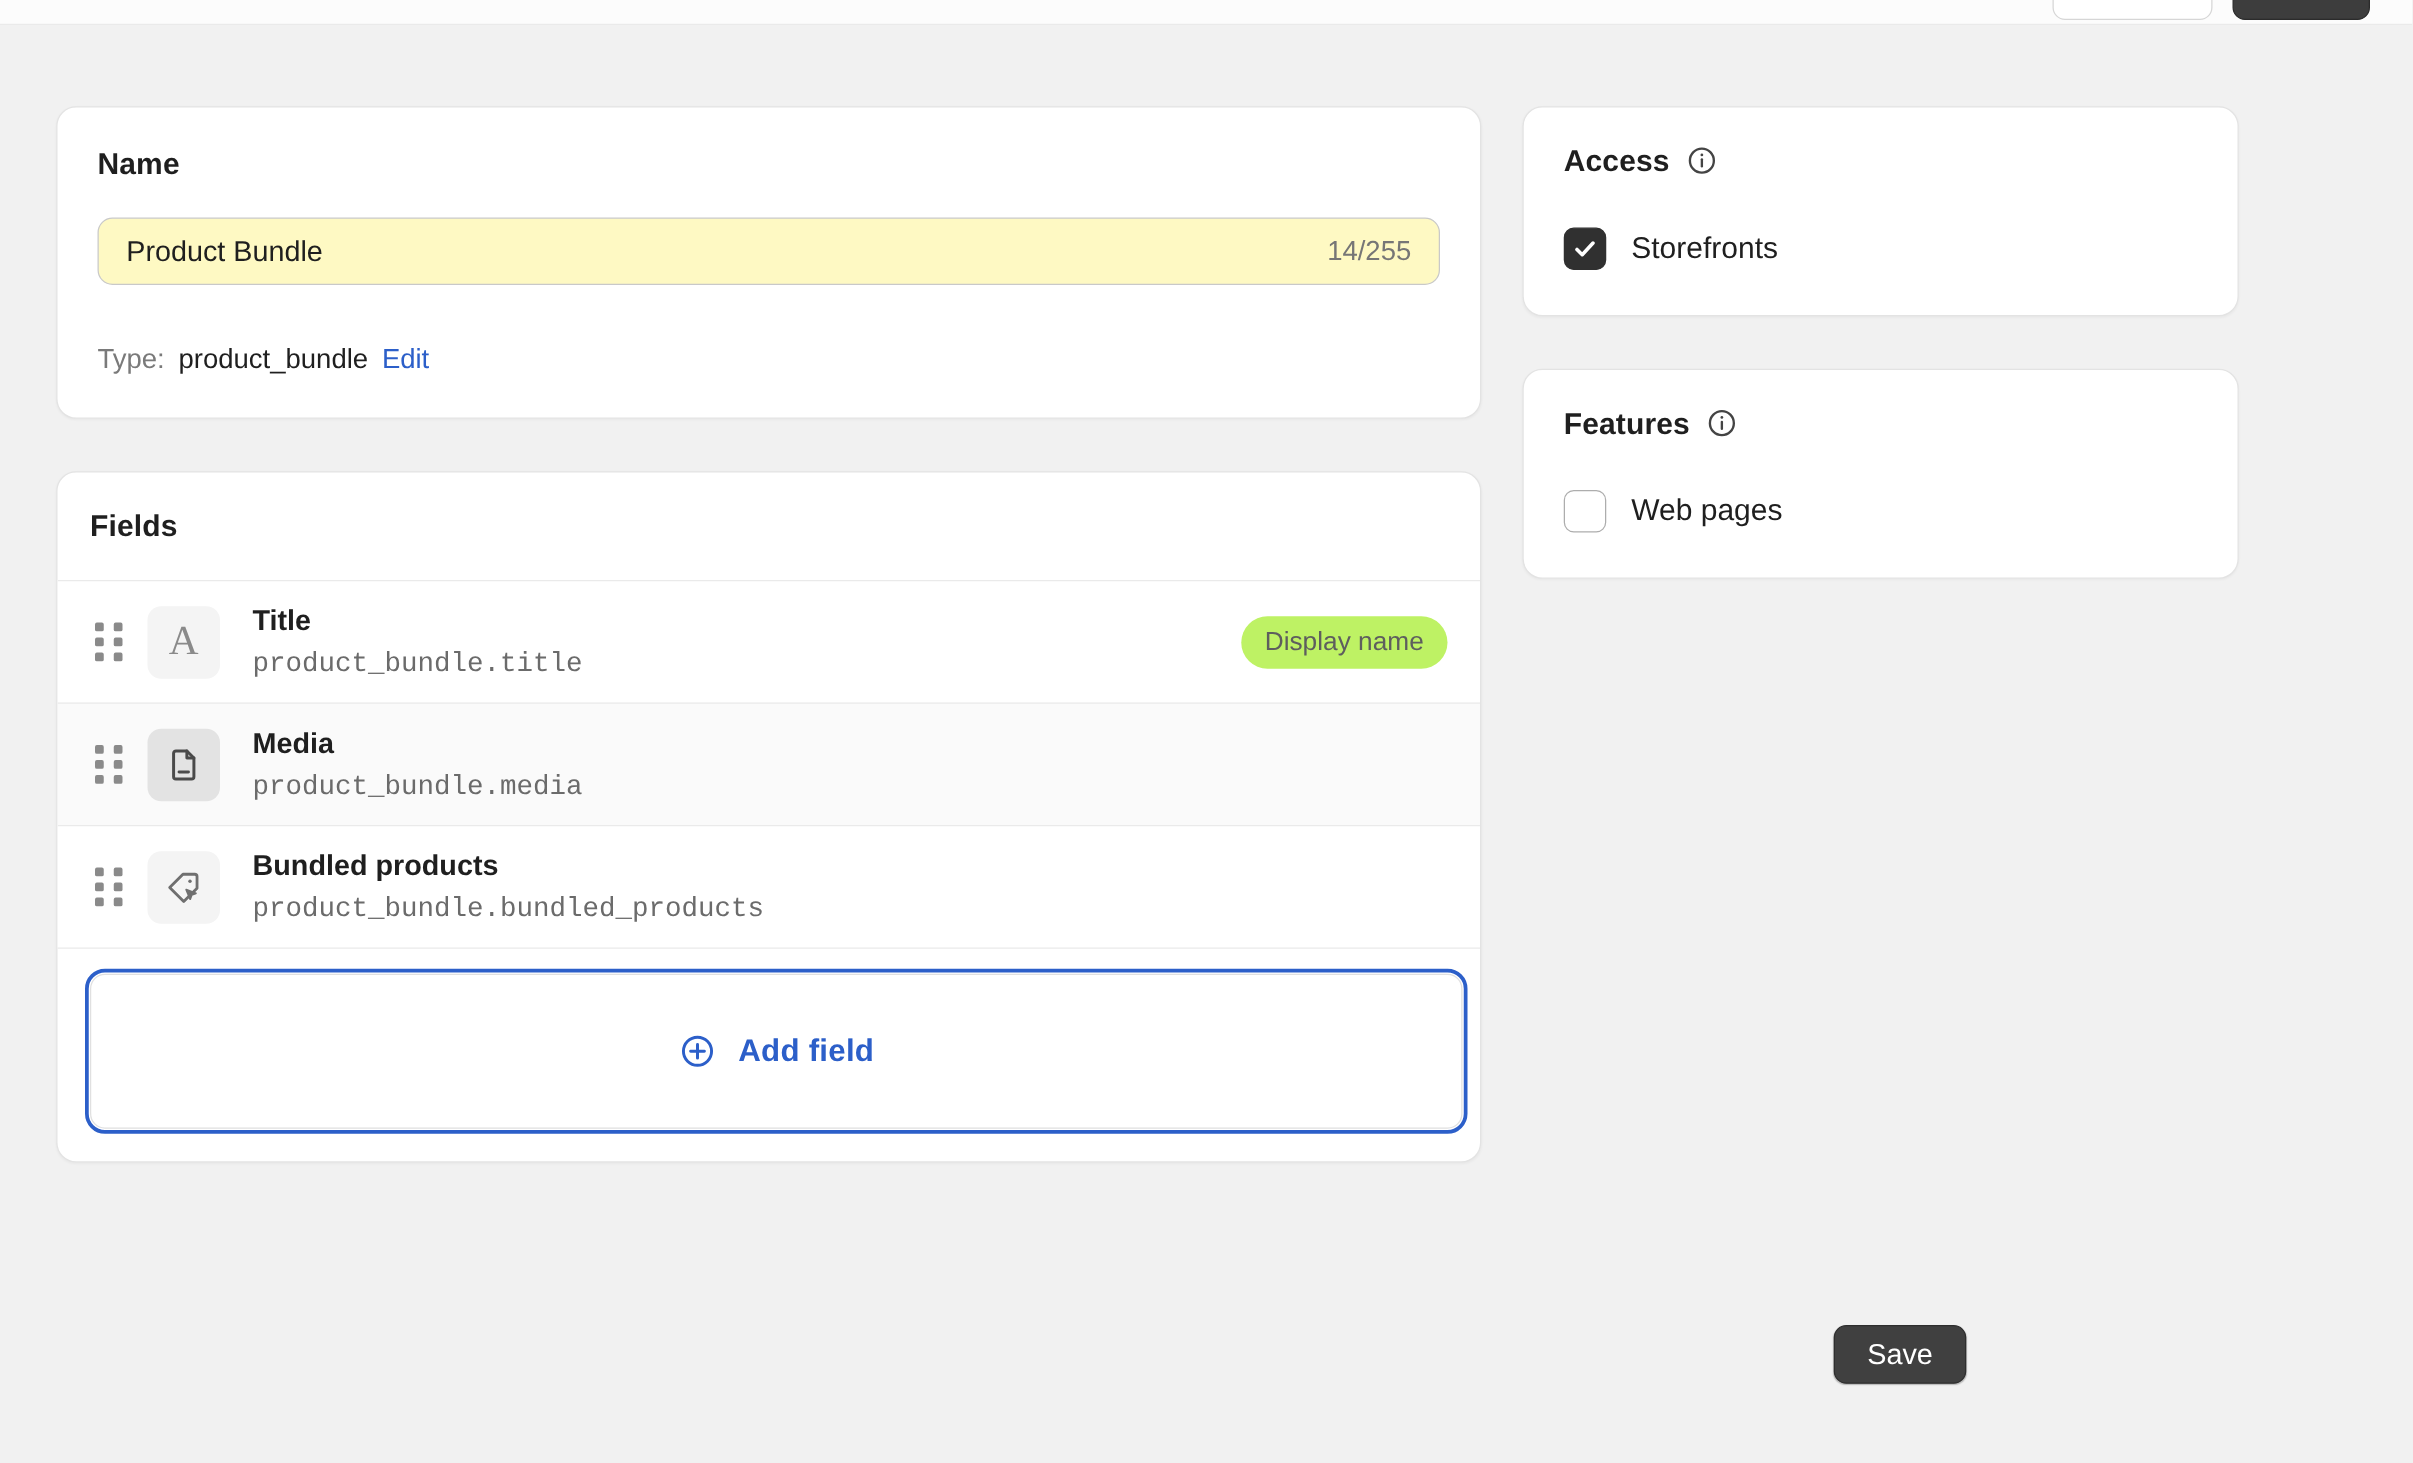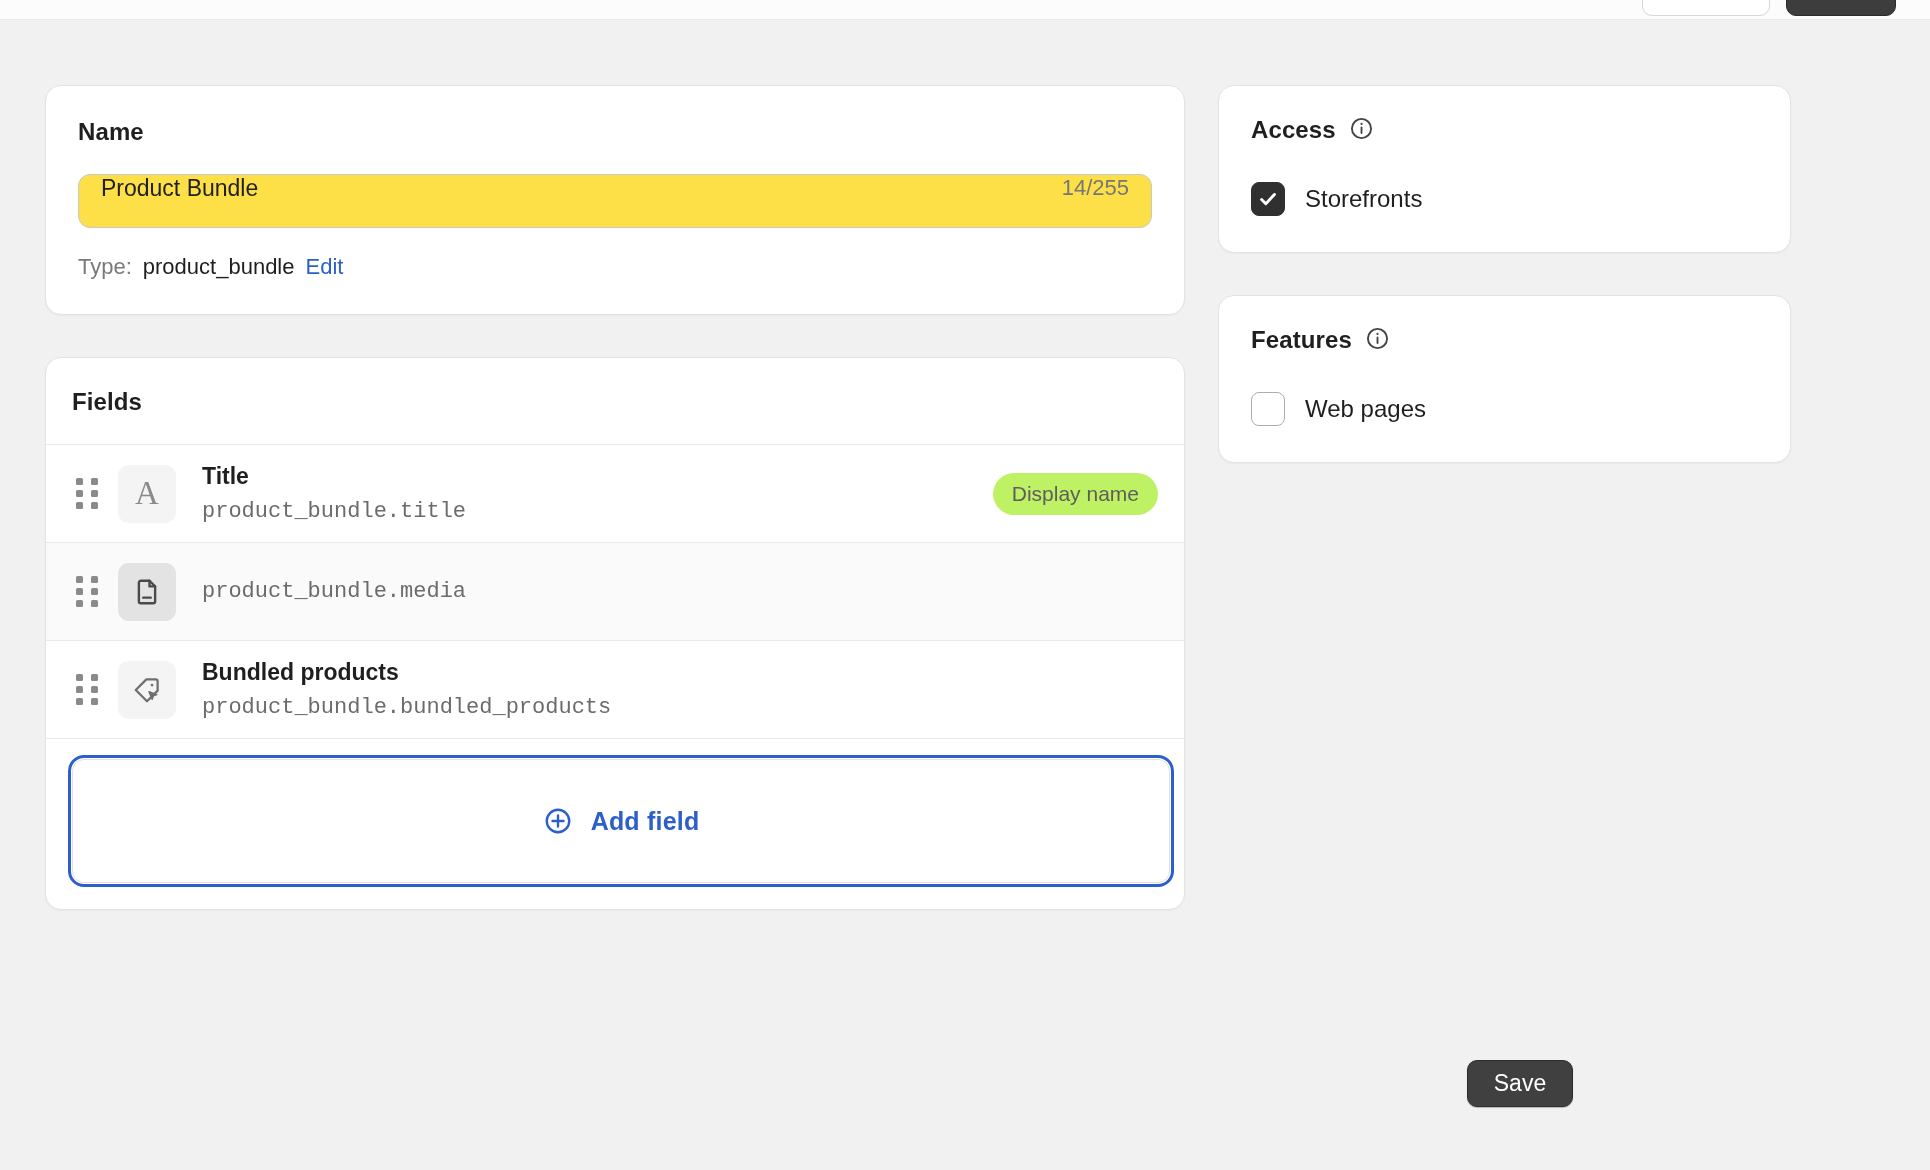--- a/index.html
+++ b/index.html
@@ -91,23 +91,23 @@
 
   
   .name-card { padding: 32px 32px 34px 32px; }
   .name-label { margin: 0 0 28px 0; }
 
   .input-wrap {
     position: relative;
     height: 54px;
     border: 1px solid #c9c9c9;
     border-radius: 12px;
-    background: #fde047;
-    display: flex;
-    align-items: flex-start;
+    background: #fef9c3;
+    display: flex;
+    align-items: center;
     padding: 0 22px;
     box-sizing: border-box;
   }
   .input-value {
     font-size: 23px;
     color: #1f1f1f;
     flex: 1;
     white-space: nowrap;
     overflow: hidden;
   }
@@ -117,21 +117,21 @@
     margin-left: 12px;
   }
 
   .type-row {
     margin-top: 26px;
     display: flex;
     align-items: baseline;
     gap: 11px;
     font-size: 22px;
   }
-  .type-key { color: #7a7a7a; }
+  .type-key { color: #7a7a7a; margin-top: 20px; }
   .type-val { color: #1f1f1f; }
   .type-edit {
     color: #2c5fc9;
     cursor: pointer;
     text-decoration: none;
   }
 
   
   .fields-card {
     margin-top: 42px;
@@ -368,20 +368,21 @@
             <i></i>
         </span>
         <span class="field-icon shade">
           <svg width="30" height="30" viewBox="0 0 24 24" fill="none" stroke="currentColor" stroke-width="1.9" stroke-linecap="round" stroke-linejoin="round">
             <path d="M14 3H7a1.5 1.5 0 0 0-1.5 1.5v15A1.5 1.5 0 0 0 7 21h10a1.5 1.5 0 0 0 1.5-1.5V7.5z"></path>
             <path d="M14 3v4.5h4.5"></path>
             <path d="M9 16.5h6"></path>
           </svg>
         </span>
         <span class="field-text">
+          <span class="field-name" style="display:block">Media</span>
           <span class="field-key" style="display:block">product_bundle.media</span>
         </span>
       </div>
 
       <div class="field-row">
         <span class="drag-handle">
           <i></i>
             <i></i>
             <i></i>
             <i></i>

